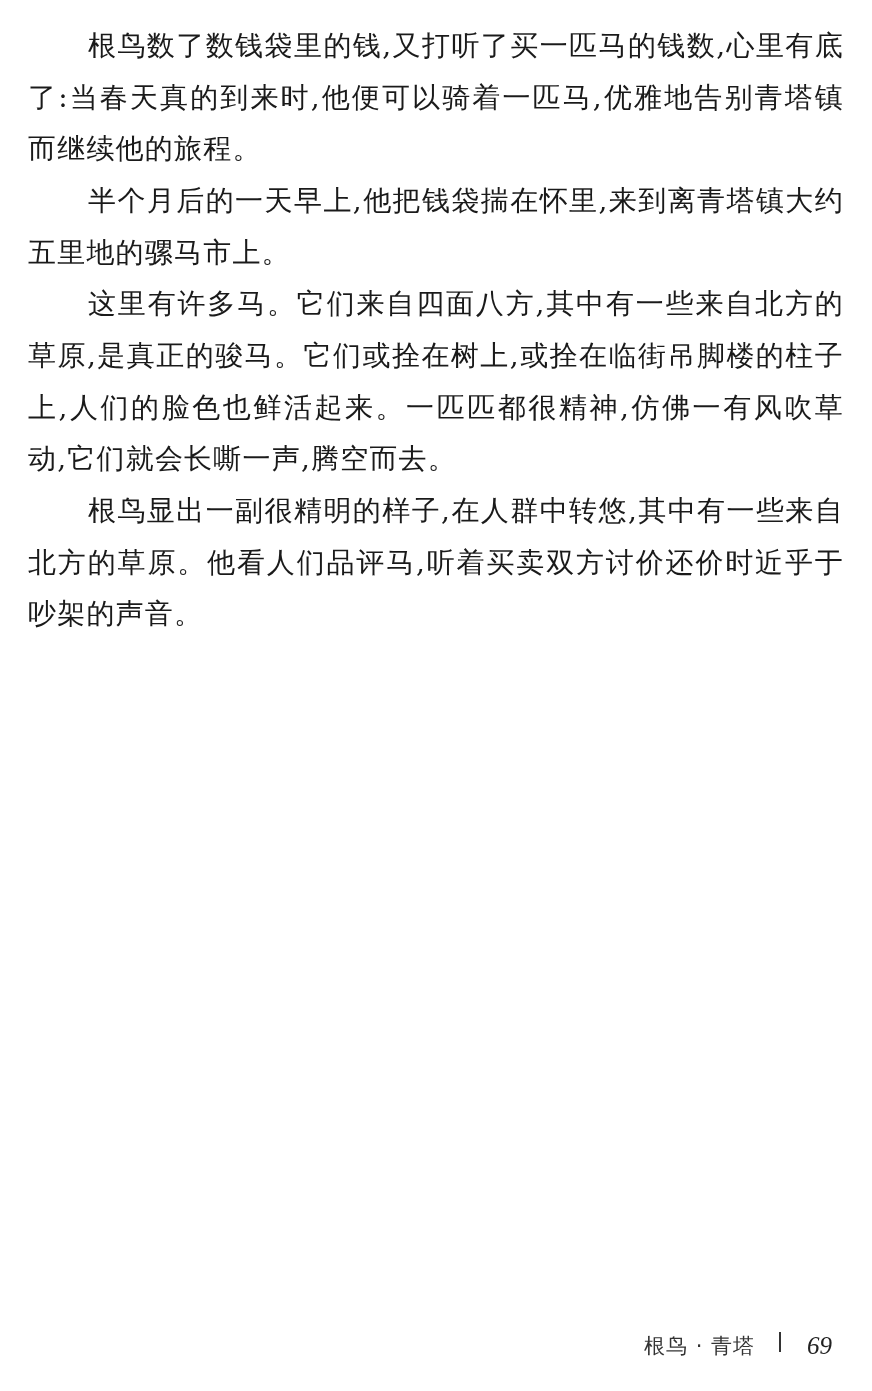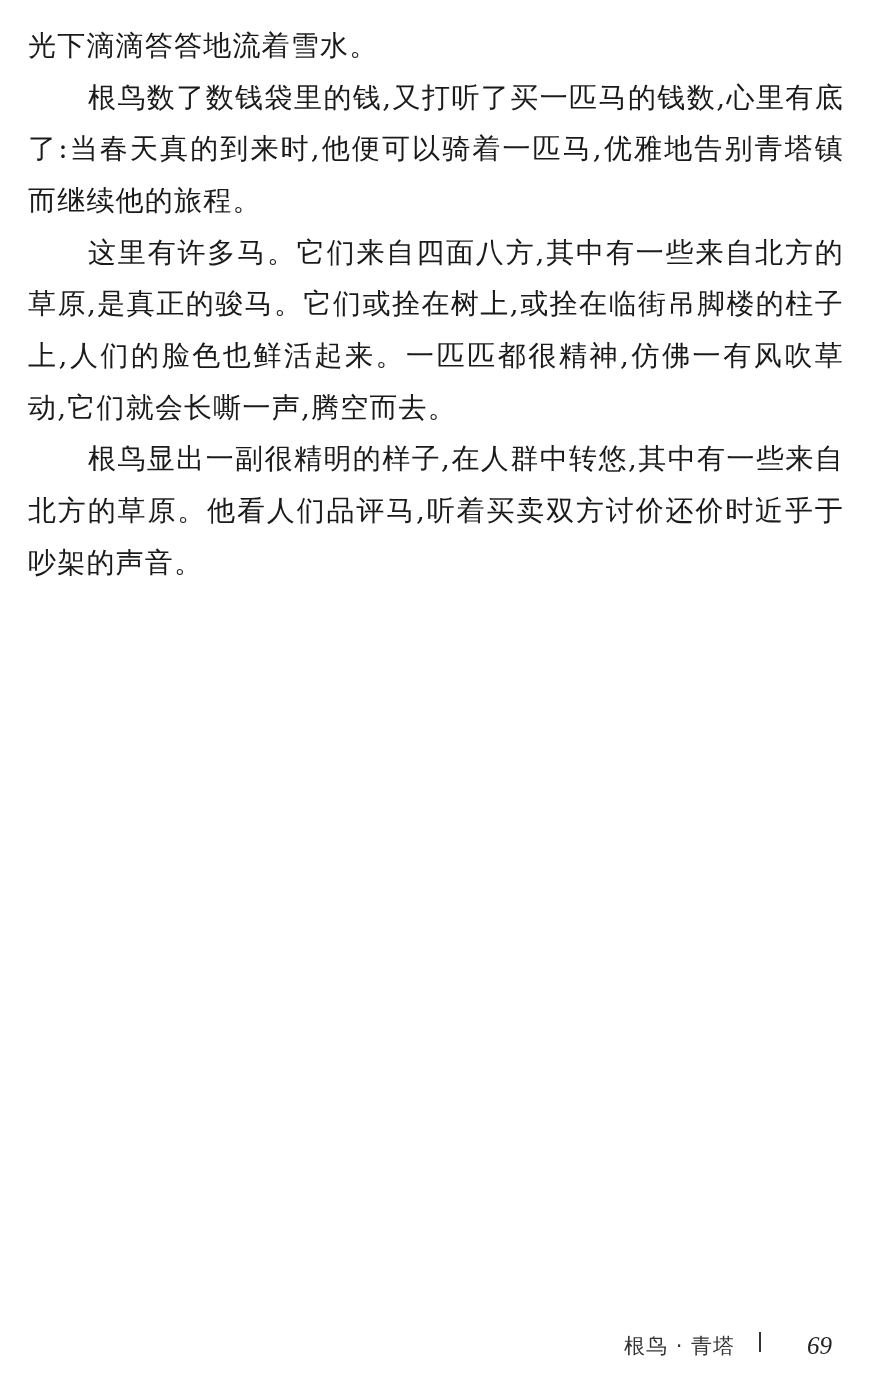--- a/index.html
+++ b/index.html
@@ -52,29 +52,28 @@
       width: 2px;
       height: 20px;
       background: #333333;
       margin: 0 26px 0 24px;
     }
     .footer .page-number {
       font-family: "Liberation Serif", "DejaVu Serif", serif;
       font-style: italic;
       font-size: 25px;
       color: #222222;
-      margin-left: 20px;
     }
   </style>
 </head>
 <body>
 
 <div class="page-body">
-  <p class="para">光下滴滴答答地流着雪水。</p>
   <p class="para indent">根鸟数了数钱袋里的钱,又打听了买一匹马的钱数,心里有底了:当春天真的到来时,他便可以骑着一匹马,优雅地告别青塔镇而继续他的旅程。</p>
+  <p class="para indent">半个月后的一天早上,他把钱袋揣在怀里,来到离青塔镇大约五里地的骡马市上。</p>
   <p class="para indent">这里有许多马。它们来自四面八方,其中有一些来自北方的草原,是真正的骏马。它们或拴在树上,或拴在临街吊脚楼的柱子上,人们的脸色也鲜活起来。一匹匹都很精神,仿佛一有风吹草动,它们就会长嘶一声,腾空而去。</p>
   <p class="para indent">根鸟显出一副很精明的样子,在人群中转悠,其中有一些来自北方的草原。他看人们品评马,听着买卖双方讨价还价时近乎于吵架的声音。</p>
 </div>
 
 <div class="footer">
   <span class="running-title">根鸟 · 青塔</span>
   <span class="divider"></span>
   <span class="page-number">69</span>
 </div>
 

